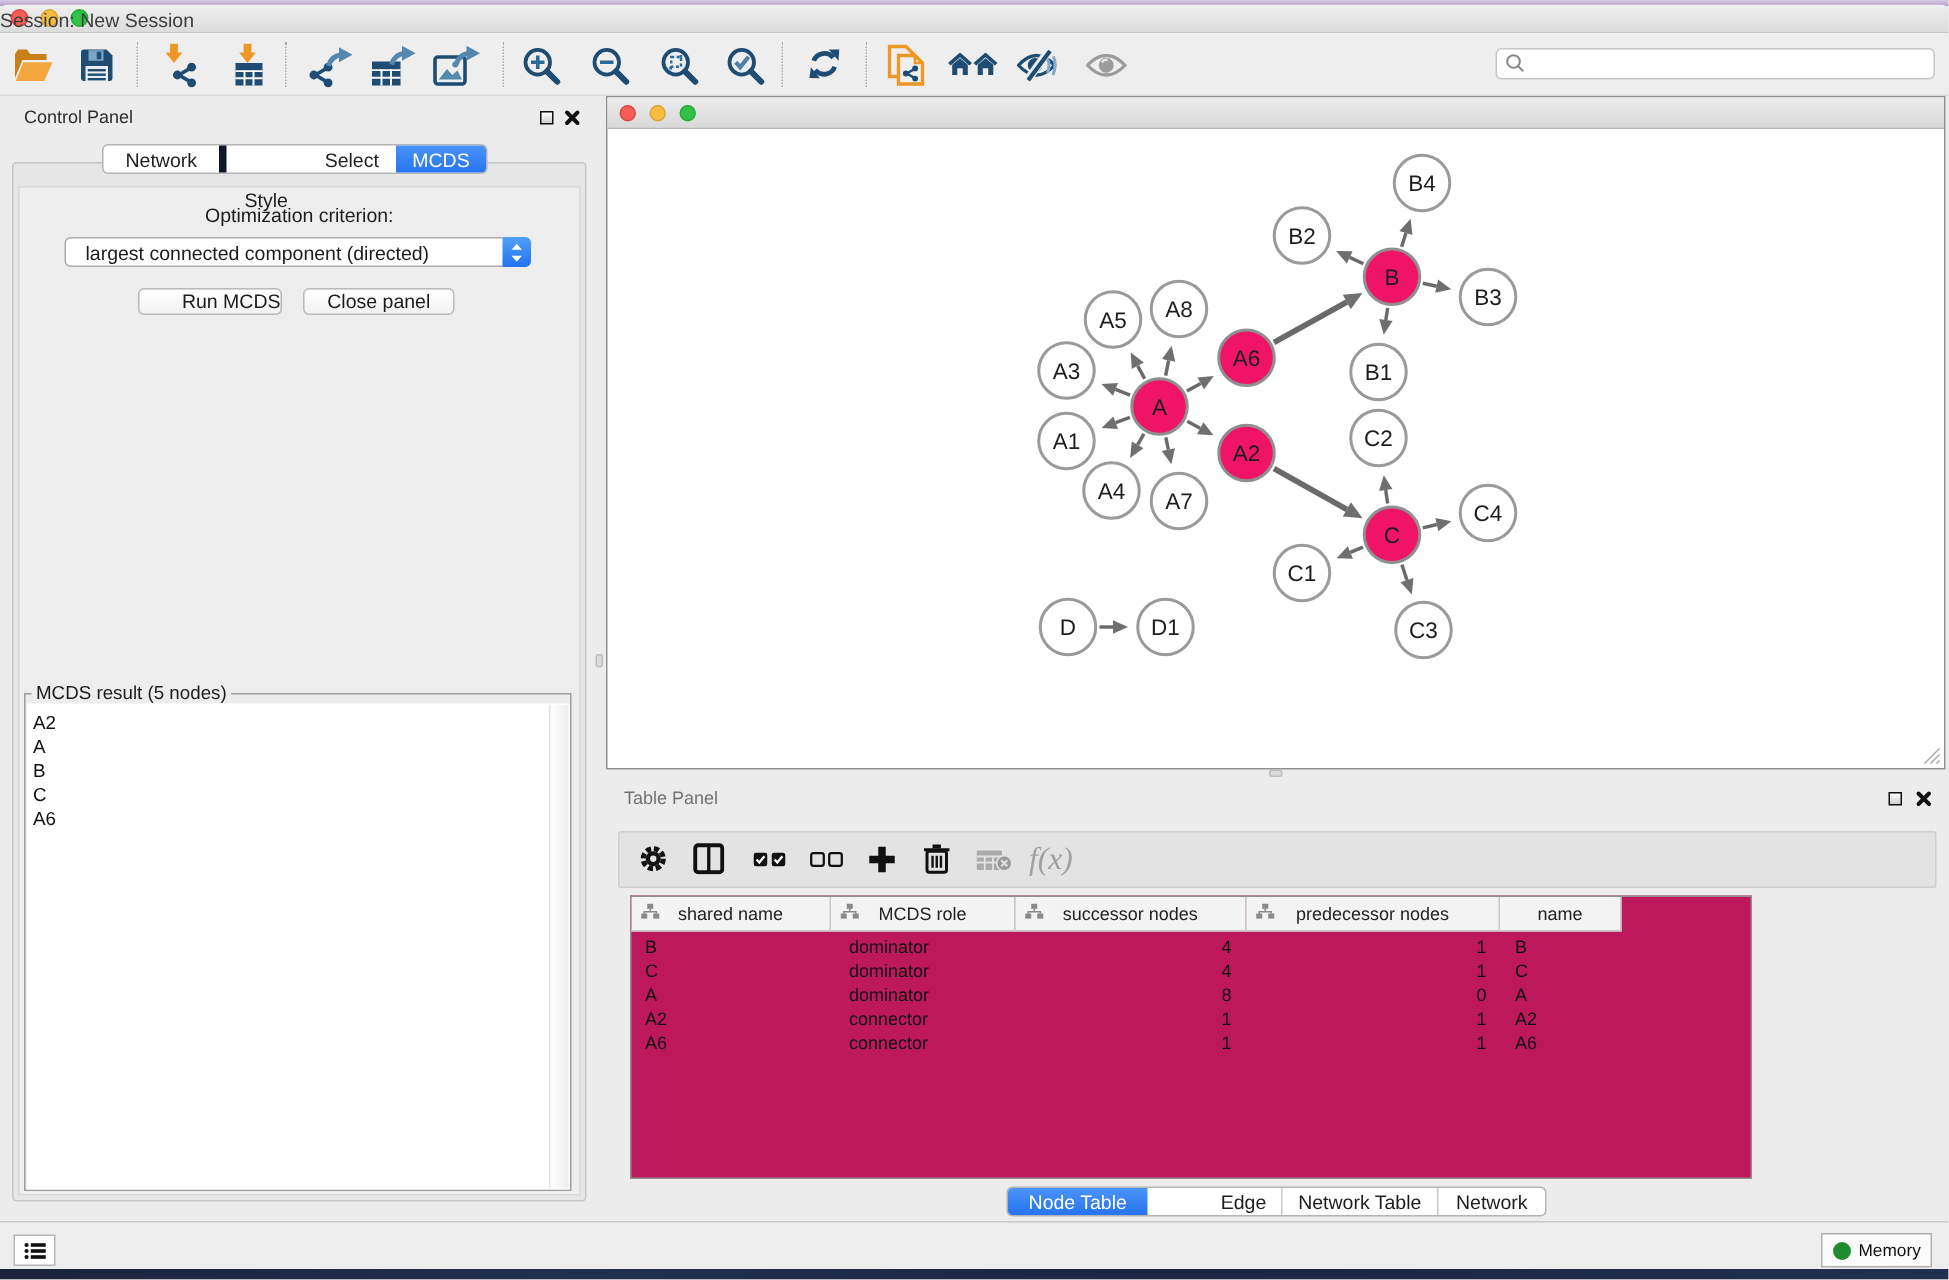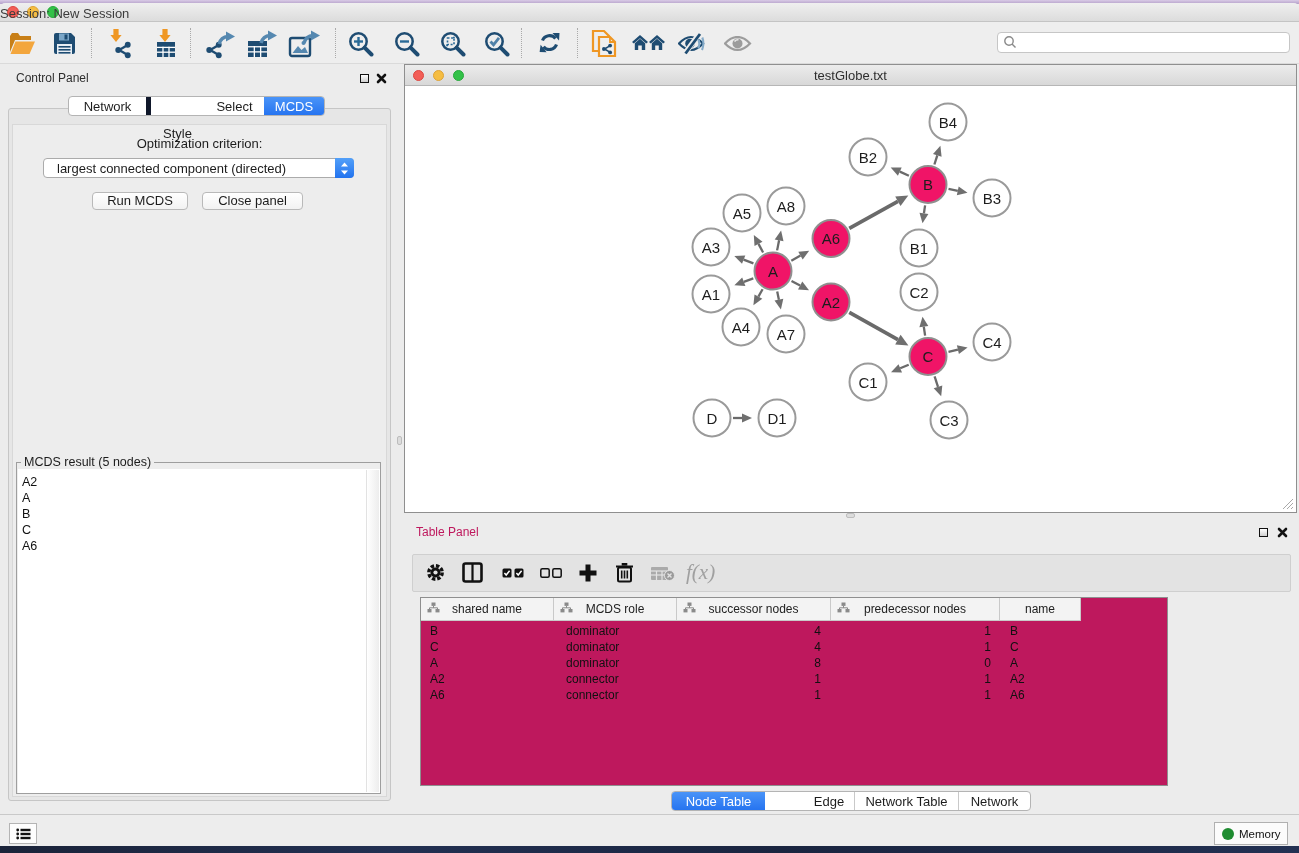--- a/index.html
+++ b/index.html
@@ -171,39 +171,38 @@
 </div>
 
 <div class="abs" style="left:12px;top:136px;width:375px;text-align:center;font-size:13px;color:#1c1c1c;">Optimization criterion:</div>
 <div class="abs" style="left:43px;top:158px;width:311px;height:20px;background:#fff;border:1px solid #ababab;border-radius:4px;">
   <div style="position:absolute;left:13px;top:2px;font-size:13px;color:#1c1c1c;">largest connected component (directed)</div>
   <div style="position:absolute;right:-1px;top:-1px;width:19px;height:20px;background:linear-gradient(#53a0f9,#2273ef);border-radius:0 4px 4px 0;"></div>
   <svg style="position:absolute;right:3px;top:2px" width="11" height="15" viewBox="0 0 11 15">
       <path d="M2 5.5 L5.5 1.5 L9 5.5 Z M2 9.5 L5.5 13.5 L9 9.5 Z" fill="#fff"></path>
     </svg>
 </div>
-<div class="abs" style="left:92px;top:192px;width:96px;height:18px;background:linear-gradient(#ffffff,#f2f2f2);border:1px solid #b9b9b9;border-radius:4px;text-align:center;font-size:13px;color:#1c1c1c;line-height:16px;">Run MCDS</div>
+<div class="abs" style="left:92px;top:192px;width:96px;height:18px;background:linear-gradient(#ffffff,#f2f2f2);border:1px solid #b9b9b9;border-radius:4px;text-align:right;font-size:13px;color:#1c1c1c;line-height:16px;">Run MCDS</div>
 <div class="abs" style="left:202px;top:192px;width:101px;height:18px;background:linear-gradient(#ffffff,#f2f2f2);border:1px solid #b9b9b9;border-radius:4px;text-align:center;font-size:13px;color:#1c1c1c;line-height:16px;">Close panel</div>
 
 <div class="abs" style="left:16px;top:462px;width:365px;height:332px;border:1px solid #9e9e9e;"></div>
 <div class="abs" style="left:21px;top:455px;font-size:12.5px;color:#1c1c1c;background:#ededed;padding:0 3px;">MCDS result (5 nodes)</div>
 <div class="abs" style="left:17.5px;top:469px;width:362px;height:324px;background:#ffffff;"></div>
 <div class="abs" style="left:366px;top:470px;width:13px;height:322px;background:linear-gradient(90deg,#ffffff,#ededed);border-left:1px solid #e2e2e2;"></div>
 <div class="abs" style="left:22px;top:474px;font-size:12.5px;line-height:16px;color:#111;">A2<br>A<br>B<br>C<br>A6</div>
 
 <div class="abs" style="left:397px;top:436px;width:5px;height:9px;background:#dcdcdc;border:1px solid #bdbdbd;border-radius:2px;"></div>
 <div class="abs" style="left:846px;top:513px;width:9px;height:5px;background:#dcdcdc;border:1px solid #bdbdbd;border-radius:2px;"></div>
 <div class="abs" style="left:1291px;top:430px;width:5px;height:9px;background:#dcdcdc;border:1px solid #bdbdbd;border-radius:2px;"></div>
 
 <div class="abs" style="left:404px;top:64px;width:893px;height:449px;background:#ffffff;border:1px solid #8f8f8f;">
   <div style="position:absolute;left:0;top:0;right:0;height:21px;background:linear-gradient(#ececec,#d8d8d8);border-bottom:1px solid #b6b6b6;">
     <div class="tl" style="left:8px;top:5px;width:11px;height:11px;background:#f25e57;border:1px solid #dd4741;"></div>
     <div class="tl" style="left:28px;top:5px;width:11px;height:11px;background:#f5bd42;border:1px solid #dfa336;"></div>
     <div class="tl" style="left:48px;top:5px;width:11px;height:11px;background:#33c148;border:1px solid #27a93c;"></div>
-    <div style="position:absolute;left:0;right:0;top:3px;text-align:center;font-size:13px;color:#2e2e2e;">testGlobe.txt</div>
   </div>
   <svg style="position:absolute;left:1px;top:21px;" width="891" height="427" viewBox="0 0 891 427">
 <line x1="357.1" y1="166.5" x2="352.5" y2="157.9" stroke="#6a6a6a" stroke-width="2.3"></line>
 <polygon points="347.8,149.0 356.5,155.7 348.5,160.0" fill="#6f6f6f"></polygon>
 <line x1="371.1" y1="164.4" x2="373.1" y2="154.3" stroke="#6a6a6a" stroke-width="2.3"></line>
 <polygon points="375.1,144.5 377.5,155.2 368.7,153.4" fill="#6f6f6f"></polygon>
 <line x1="347.4" y1="177.4" x2="337.6" y2="173.6" stroke="#6a6a6a" stroke-width="2.3"></line>
 <polygon points="328.3,170.0 339.3,169.4 336.0,177.8" fill="#6f6f6f"></polygon>
 <line x1="347.3" y1="192.3" x2="337.8" y2="195.8" stroke="#6a6a6a" stroke-width="2.3"></line>
 <polygon points="328.4,199.3 336.2,191.6 339.4,200.0" fill="#6f6f6f"></polygon>
@@ -278,21 +277,21 @@
 <text x="462" y="301.5" font-size="15" text-anchor="middle" fill="#1d1d1d">C1</text>
 <text x="543" y="339.5" font-size="15" text-anchor="middle" fill="#1d1d1d">C3</text>
 <text x="306" y="337.5" font-size="15" text-anchor="middle" fill="#1d1d1d">D</text>
 <text x="371" y="337.5" font-size="15" text-anchor="middle" fill="#1d1d1d">D1</text>
 </svg>
   <svg style="position:absolute;right:2px;bottom:2px" width="12" height="12" viewBox="0 0 12 12">
       <path d="M11 1 L1 11 M11 5 L5 11 M11 9 L9 11" stroke="#a9a9a9" stroke-width="1"></path>
     </svg>
 </div>
 
-<div class="abs" style="left:416px;top:525px;font-size:12px;color:#be185d;">Table Panel</div>
+<div class="abs" style="left:416px;top:525px;font-size:12px;color:#737373;">Table Panel</div>
 <div class="abs" style="left:1259px;top:528px;width:9px;height:9px;border:1.5px solid #111;background:linear-gradient(#fff,#cfcfcf);"></div>
 <svg class="abs" style="left:1277px;top:527px" width="11" height="11" viewBox="0 0 11 11">
     <path d="M2 2 L9 9 M9 2 L2 9" stroke="#111" stroke-width="2.6" stroke-linecap="round"></path>
   </svg>
 
 <div class="abs" style="left:412px;top:554px;width:879px;height:38px;background:#e3e3e3;border:1px solid #cfcfcf;border-radius:2px;"></div>
 <svg class="abs" style="left:426px;top:563px" width="19" height="19" viewBox="0 0 19 19">
     <circle cx="9.5" cy="9.5" r="6.7" fill="none" stroke="#111" stroke-width="3.4" stroke-dasharray="3.4 1.9"></circle>
     <circle cx="9.5" cy="9.5" r="5" fill="#111"></circle>
     <circle cx="9.5" cy="9.5" r="2.1" fill="#e3e3e3"></circle>

